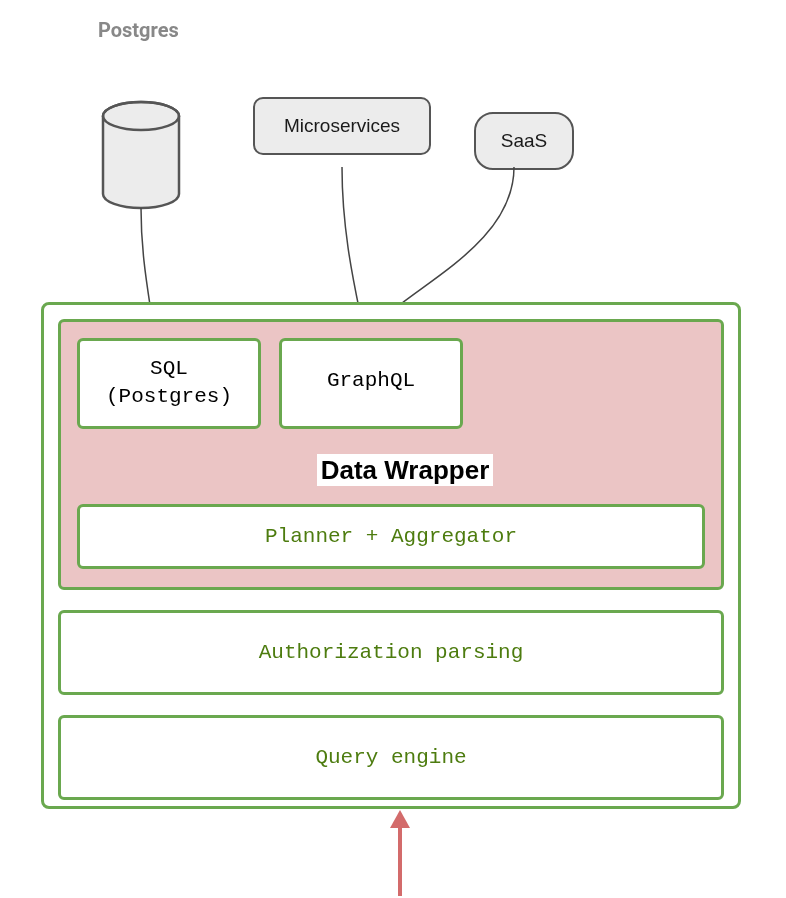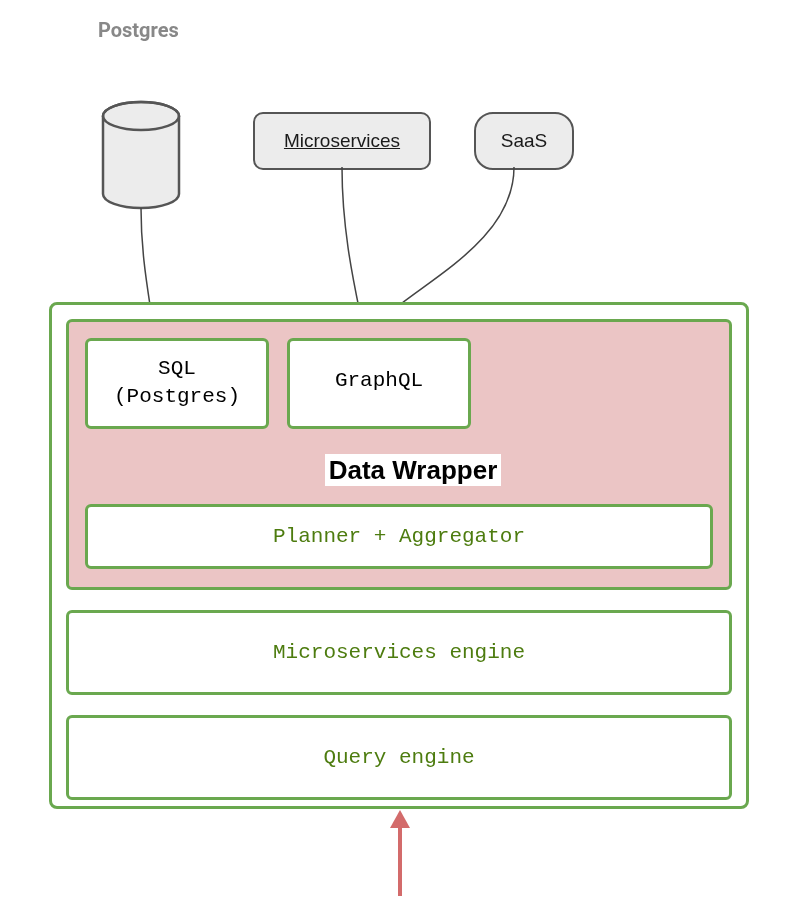--- a/index.html
+++ b/index.html
@@ -30,26 +30,26 @@
       position: absolute;
       background: #ececec;
       border: 2.5px solid #555555;
       border-radius: 10px;
       padding: 16px 22px;
       font-size: 19px;
       font-family: -apple-system, sans-serif;
       color: #1a1a1a;
       text-align: center;
     }
-    .microservices-box { top: 112px; left: 253px; width: 178px; text-decoration: underline; }
+    .microservices-box { top: 97px; left: 253px; width: 178px; }
     .saas-box { top: 112px; left: 474px; width: 100px; border-radius: 19px; }
     .outer-container {
       position: absolute;
       top: 302px;
-      left: 49px;
+      left: 41px;
       width: 700px;
       height: 507px;
       border: 3px solid #6aa84f;
       border-radius: 8px;
       background: #ffffff;
       padding: 14px;
     }
     .data-wrapper-box {
       border: 3px solid #6aa84f;
       border-radius: 6px;
@@ -140,20 +140,20 @@
     <div class="wrapper-top-row">
       <div class="small-box sql-box">
         <div>SQL</div>
         <div>(Postgres)</div>
       </div>
       <div class="small-box graphql-box">GraphQL</div>
     </div>
     <div class="wrapper-title"><span>Data Wrapper</span></div>
     <div class="full-box">Planner + Aggregator</div>
   </div>
-  <div class="full-box auth-box">Microservices engine</div>
+  <div class="full-box auth-box">Authorization parsing</div>
   <div class="full-box query-box">Query engine</div>
 </div>
 
 <svg class="arrow-up" width="40" height="86">
   <line x1="20" y1="86" x2="20" y2="12" stroke="#d36b6b" stroke-width="4"></line>
   <polygon points="20,0 10,18 30,18" fill="#d36b6b"></polygon>
 </svg>
 
 </body></html>

